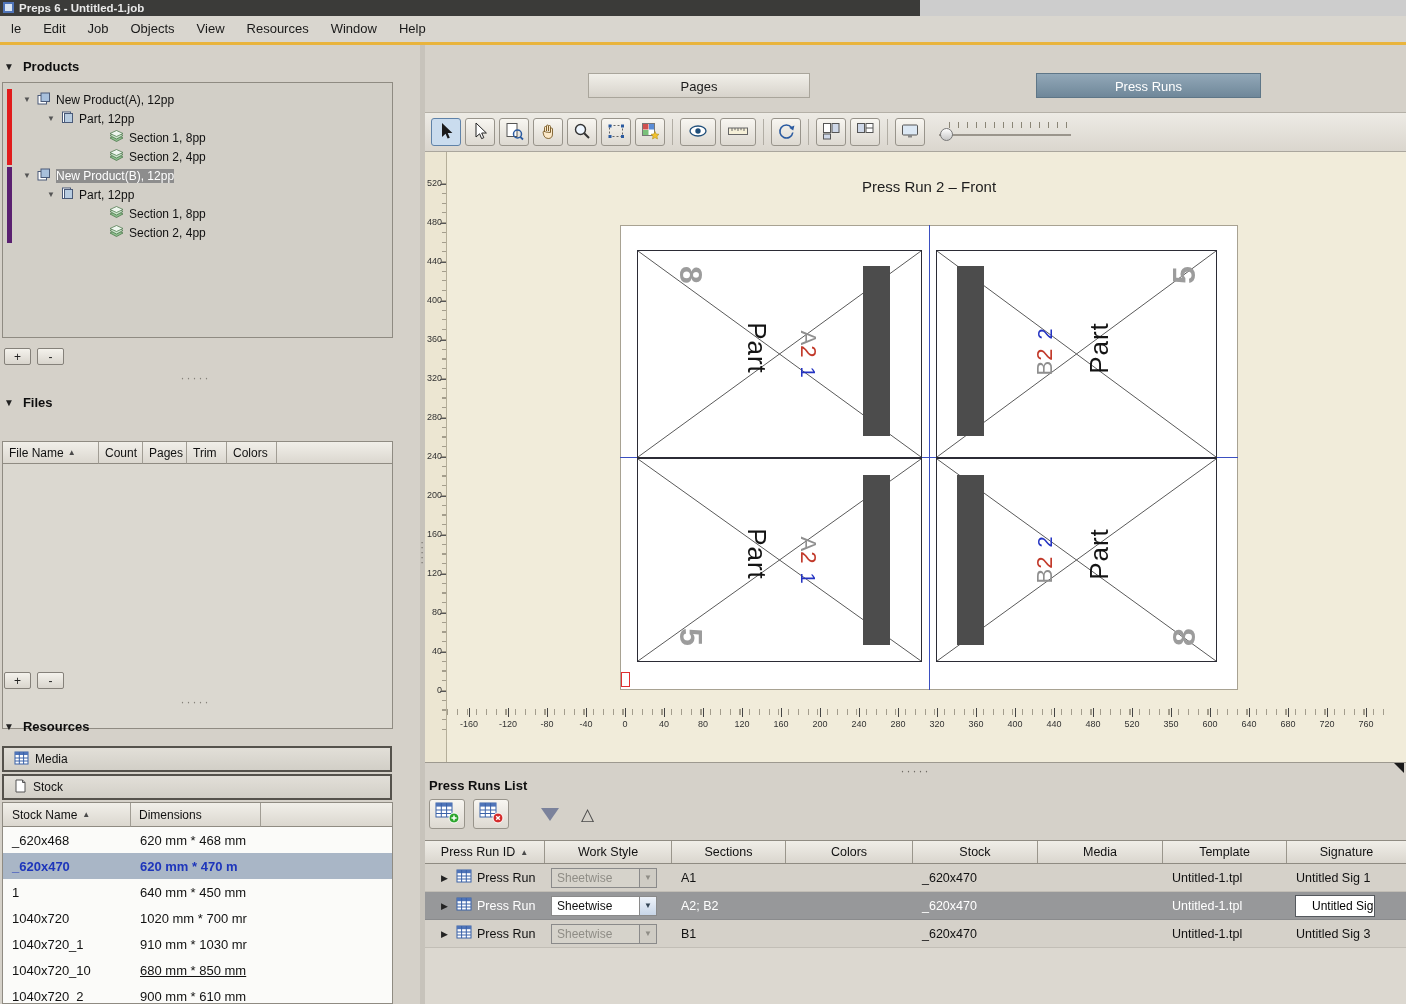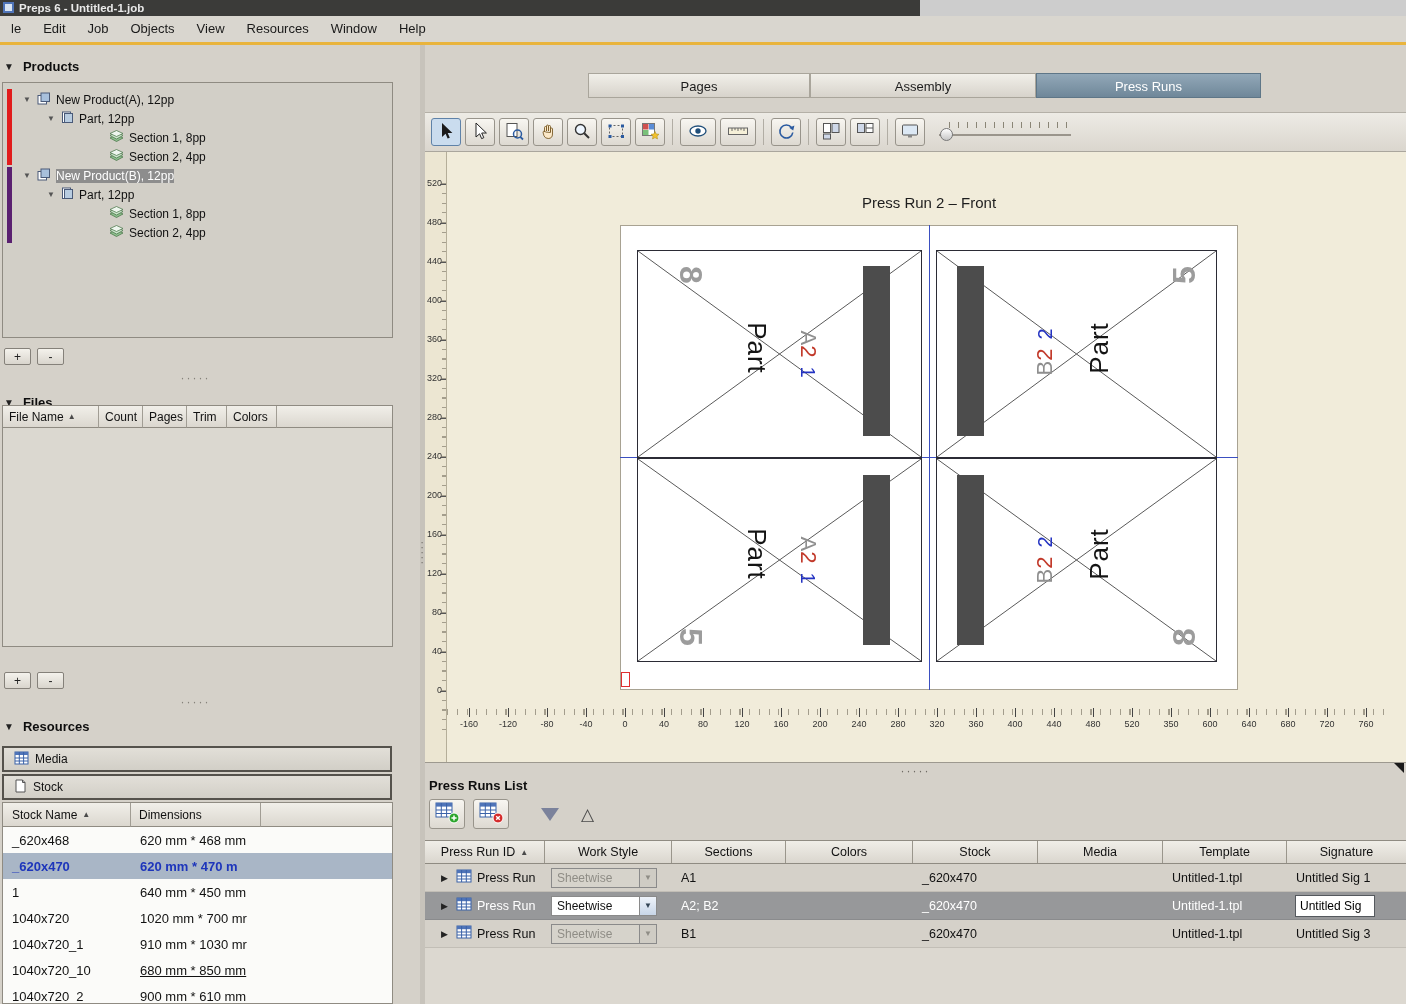--- a/index.html
+++ b/index.html
@@ -85,21 +85,21 @@
   .vruler { position:absolute; left:0; top:0; width:22px; height:610px; background:#ece6d2; border-right:1px solid #b5ae99; }
   .vr-label { position:absolute; right:4px; font-size:9px; color:#333; }
   .vr-tick { position:absolute; right:0; width:6px; height:1px; background:#555; }
   .vr-minor { position:absolute; right:0; top:31px; width:4px; height:547px;
     background:repeating-linear-gradient(180deg,#a39d8c 0 1px,transparent 1px 9.75px); }
   .hruler { position:absolute; left:22px; top:555px; width:959px; height:26px; }
   .hr-minor { position:absolute; left:0; top:2px; width:945px; height:6px;
     background:repeating-linear-gradient(90deg,#a39d8c 0 1px,transparent 1px 9.75px); }
   .hr-tick { position:absolute; top:1px; width:1px; height:9px; background:#444; }
   .hr-label { position:absolute; top:12px; transform:translateX(-50%); font-size:9px; color:#333; }
-  .canvas-title { position:absolute; left:195px; top:26px; width:618px; text-align:center; font-size:15px; color:#1d1d1d;margin-top:16px; }
+  .canvas-title { position:absolute; left:195px; top:26px; width:618px; text-align:center; font-size:15px; color:#1d1d1d; }
   .sheet { position:absolute; left:195px; top:73px; width:618px; height:465px; background:#fff; border:1px solid #a8a292; }
   .center-h { position:absolute; left:195px; top:305px; width:618px; height:1px; background:#3b4fc0; }
   .center-v { position:absolute; left:504px; top:73px; width:1px; height:465px; background:#3b4fc0; }
   .origin-mark { position:absolute; left:196px; top:520px; width:9px; height:15px; border:1px solid #e03030; }
   .page { position:absolute; background:#fff; border:1px solid #2b2b35; }
   .xmark { position:absolute; left:0; top:0; width:100%; height:100%; }
   .pglabel { position:absolute; white-space:nowrap; }
   .rotcw  { transform:translate(-50%,-50%) rotate(90deg); }
   .rotccw { transform:translate(-50%,-50%) rotate(-90deg); }
   .part-label { font-size:26px; color:#141414; letter-spacing:1px; }
@@ -136,21 +136,21 @@
   .exp { font-size:9px; color:#222; width:10px; }
   .txtcell { padding-left:9px; }
   .ws { display:flex; width:106px; height:20px; border:1px solid #8a8a8a; background:#fff; margin-left:6px; align-items:center; }
   .ws .txt { flex:1; padding-left:5px; font-size:12px; color:#111; }
   .ws .arw { width:17px; height:100%; display:flex; align-items:center; justify-content:center;
     background:linear-gradient(#eef3fa,#c8d6e8); border-left:1px solid #8a8a8a; font-size:8px; color:#345; }
   .ws.disabled { background:#d6d3cb; }
   .ws.disabled .txt { color:#8f8d86; }
   .ws.disabled .arw { background:#cfccc4; color:#8f8d86; }
   .sig-edit { width:80px; height:22px; border:1px solid #55595e; background:#fff; color:#000;
-    font-size:12px; line-height:20px; padding-left:4px; margin-left:8px; }
+    font-size:12px; line-height:20px; padding-left:16px; margin-left:8px; }
   .prl-empty { position:absolute; left:0; top:174px; width:981px; height:56px; background:#dcd8d0; }
 </style>
 </head>
 <body>
 
 <div class="titlebar">
   <span><svg width="11" height="11">
         <rect x="0" y="0" width="11" height="11" fill="#4f74b8"></rect>
         <rect x="2" y="2" width="7" height="7" fill="#d9e4f2"></rect>
       </svg></span>
@@ -250,21 +250,21 @@
 
   <button class="pm-btn" style="left:4px; top:303px;">+</button>
   <button class="pm-btn" style="left:37px; top:303px;">-</button>
   <div class="drag-dots" style="top:330px;">·····</div>
 
   <div class="sec-header" style="top:349px;">
     <span class="tri-down">▼</span>
     <span>Files</span>
   </div>
 
-  <div class="panel-box" style="top:360px; height:242px; background:#dbd8d0;">
+  <div class="panel-box" style="top:396px; height:288px; background:#dbd8d0;">
     <div class="fhdr">
       <div class="fhdr-cell" style="width:96px;">
         <span>File Name</span>
         <span class="sort-asc">▲</span>
       </div>
       <div class="fhdr-cell" style="width:44px;">
           <span>Count</span>
         </div>
       <div class="fhdr-cell" style="width:44px;">
           <span>Pages</span>
@@ -350,21 +350,20 @@
   </div>
 </div>
 
 <div class="vsplitter"></div>
 <div class="vsplit-dots">·<br>·<br>·<br>·<br>·</div>
 
 <div class="main">
 
   <div class="tabbar">
     <div class="tab" style="left:163px; width:222px;">Pages</div>
-    <div class="tab" style="left:385px; width:226px;">Assembly</div>
     <div class="tab active" style="left:611px; width:225px;">Press Runs</div>
   </div>
 
   <div class="main-toolbar">
     <div class="tb active">
       <span><svg width="20" height="20">
             <path d="M6 2 L6 16 L9.6 12.8 L11.6 17.6 L13.8 16.7 L11.7 12 L16.4 12 Z" fill="#1a1a1a"></path>
           </svg></span>
     </div>
     <div class="tb">

